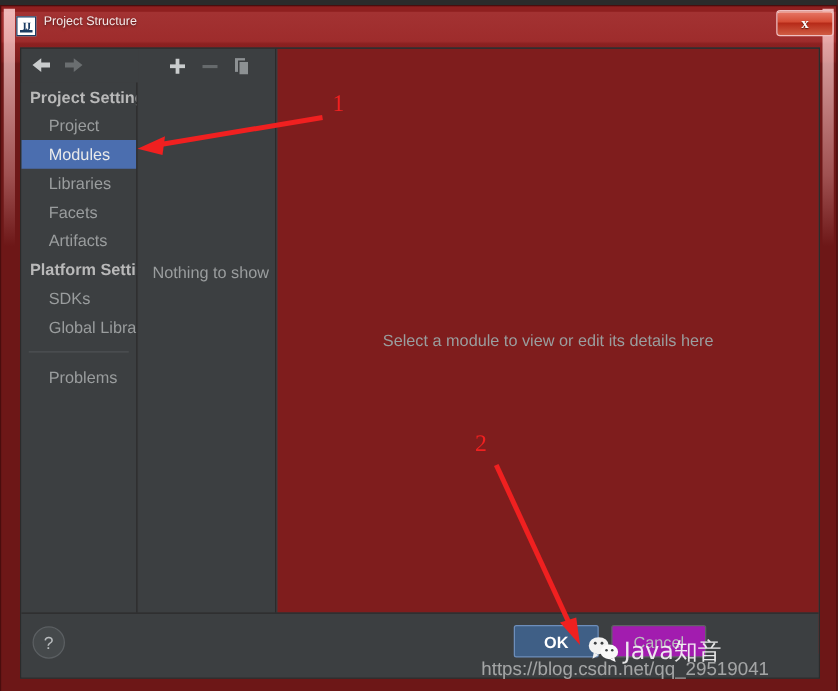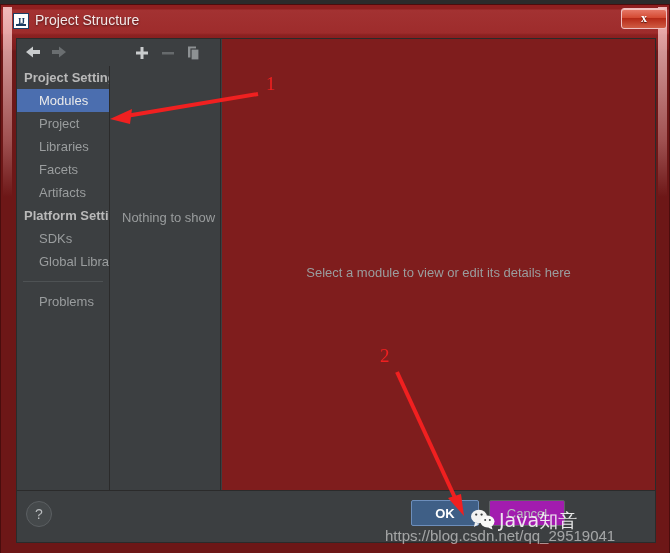--- a/index.html
+++ b/index.html
@@ -74,21 +74,21 @@
   #app-icon::after {
     content: "";
     position: absolute;
     left: 2px; bottom: 2px;
     width: 10px; height: 2px;
     background: #1c3d63;
   }
   #window-title {
     position: absolute;
     left: 34px; top: 7px;
-    font-size: 14px;
+    font-size: 10px;
     color: #f4e9e9;
     text-shadow: 0 1px 2px rgba(0,0,0,.55);
     white-space: nowrap;
   }
   #close-button {
     position: absolute;
     right: 4px; top: 3px;
     width: 46px; height: 21px;
     box-sizing: border-box;
     border: 1px solid #f0c0c0;
@@ -364,22 +364,22 @@
       <div class="nav-arrow" id="nav-forward">
         <svg width="20" height="18" viewBox="0 0 20 18">
           <path d="M17 9 L10 3.5 L10 7 L3 7 L3 11 L10 11 L10 14.5 Z" fill="#6a6e70"></path>
         </svg>
       </div>
     </div>
 
     <div id="sidebar">
 
       <div class="side-group">Project Setting</div>
+      <div class="side-item">Project</div>
       <div class="side-item selected">Modules</div>
-      <div class="side-item">Project</div>
       <div class="side-item">Libraries</div>
       <div class="side-item">Facets</div>
       <div class="side-item">Artifacts</div>
 
       <div class="side-group">Platform Settin</div>
       <div class="side-item">SDKs</div>
       <div class="side-item">Global Librar</div>
 
       <div id="side-sep"></div>
 

